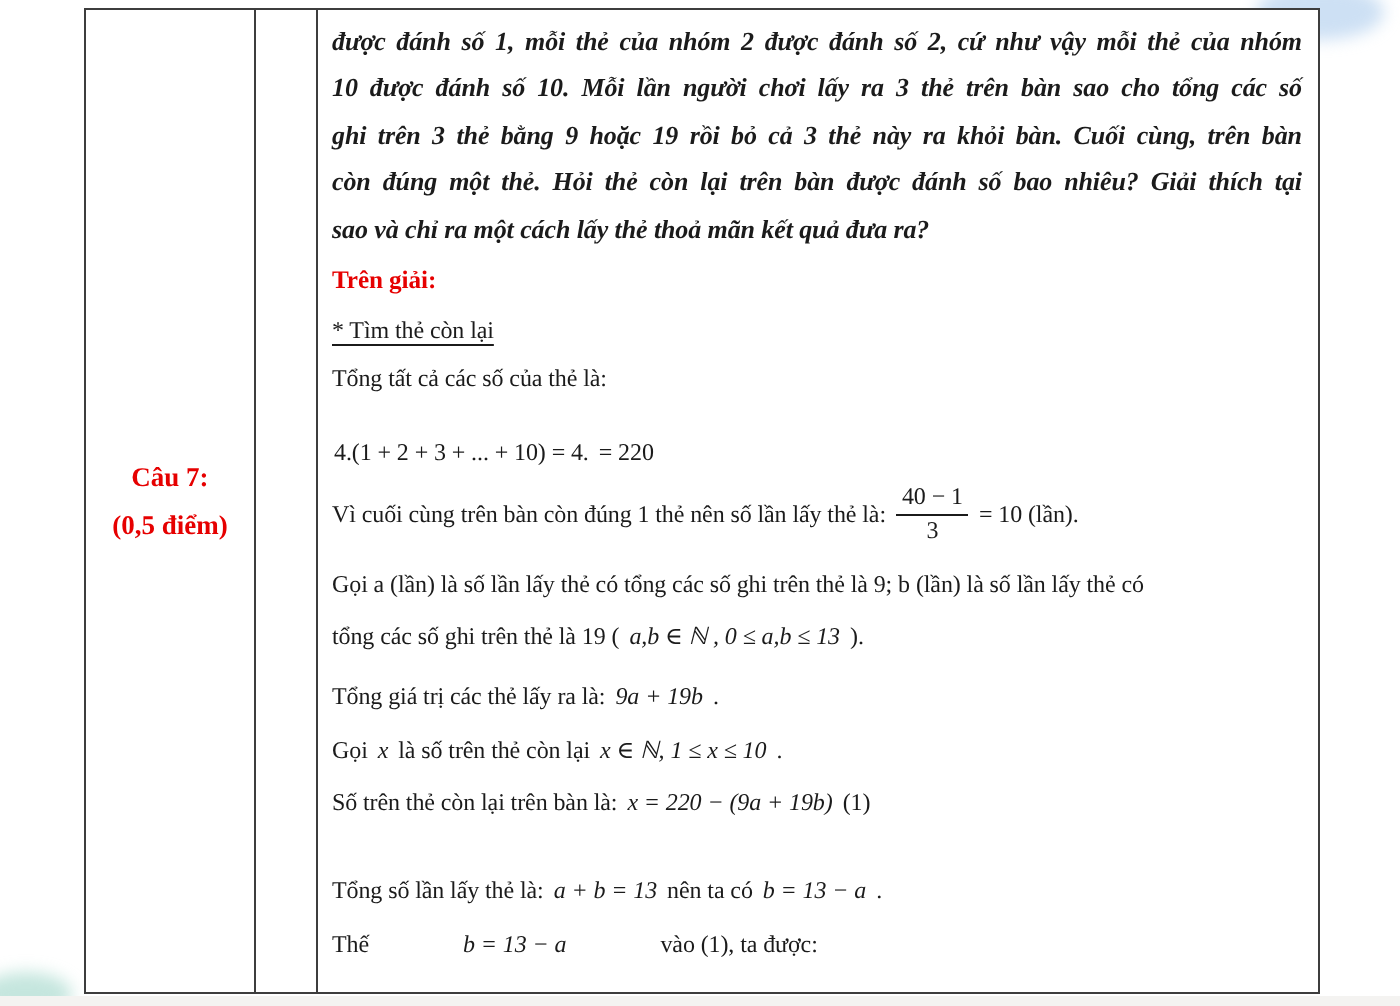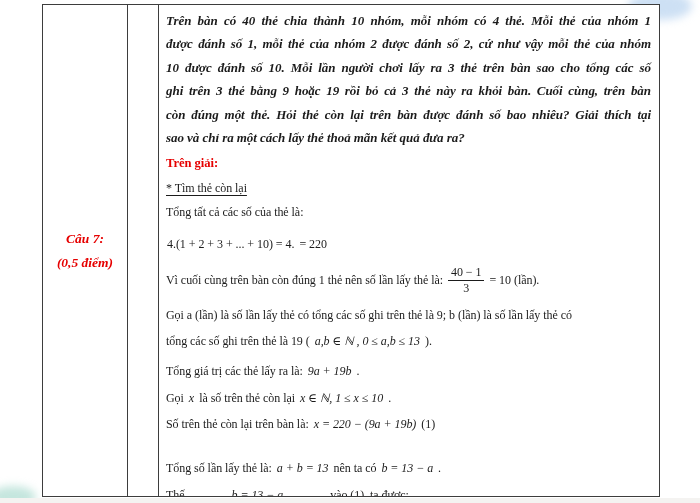--- a/index.html
+++ b/index.html
@@ -32,41 +32,41 @@
   }
   .cell{box-sizing:border-box;}
   .cell-q{
     width:85px;border-right:1px solid var(--border,#3d3d3d);
     display:flex;flex-direction:column;justify-content:center;align-items:center;
     gap:9px;
   }
   .cell-gap{width:31px;border-right:1px solid var(--border,#3d3d3d);}
   .cell-main{flex:1;padding:4px 8px 0 7px;overflow:hidden;}
 
-  .qline{color:var(--accent-red,#e60000);font-weight:bold;font-size:13.5px;line-height:15px;font-style:italic;}
+  .qline{color:var(--accent-red,#e60000);font-weight:bold;font-size:13.5px;line-height:15px;}
 
   .pline{
     font-weight:bold;font-style:italic;
     font-size:13px;line-height:23.4px;
     letter-spacing:-0.05px;
   }
   .just{text-align:justify;text-align-last:justify;}
 
   .sline{font-size:12px;line-height:25px;white-space:nowrap;letter-spacing:-0.05px;}
   .heading{color:var(--accent-red,#e60000);font-weight:bold;font-size:12.6px;line-height:25px;margin-top:2px;}
   .step-title{text-decoration:underline;text-underline-offset:2.5px;line-height:24px;}
   .intro{line-height:24px;}
 
   .mline{display:flex;align-items:center;column-gap:5px;white-space:nowrap;}
   .mt{font-style:italic;}
   .frac{display:inline-block;text-align:center;line-height:1.12;vertical-align:middle;}
   .fnum{display:block;border-bottom:1px solid var(--text,#1b1b1b);padding:0 3px 1px;}
   .fden{display:block;padding-top:1px;}
 
-  .formula-row{height:36px;margin-top:2px;padding-left:1px;}
+  .formula-row{height:36px;margin-top:2px;padding-left:1px;align-items:flex-end;}
   .draws-row{height:36px;}
   .ab1{margin-top:5px;line-height:25px;}
   .ab2{line-height:26px;}
   .row-value{margin-top:4px;line-height:27px;}
   .row-x{line-height:26px;}
   .row-remaining{line-height:27px;}
   .row-total{margin-top:16px;line-height:28px;}
   .row-subst{line-height:27px;gap:47px;}
 </style>
 </head>
@@ -82,21 +82,20 @@
     <div class="cell cell-q">
       <div class="qline">Câu 7:</div>
       <div class="qline">(0,5 điểm)</div>
     </div>
 
     <div class="cell cell-gap"></div>
 
     <div class="cell cell-main">
 
       <div class="problem">
-        <div class="pline just">Trên bàn có 40 thẻ chia thành 10 nhóm, mỗi nhóm có 4 thẻ. Mỗi thẻ của nhóm 1</div>
         <div class="pline just">được đánh số 1, mỗi thẻ của nhóm 2 được đánh số 2, cứ như vậy mỗi thẻ của nhóm</div>
         <div class="pline just">10 được đánh số 10. Mỗi lần người chơi lấy ra 3 thẻ trên bàn sao cho tổng các số</div>
         <div class="pline just">ghi trên 3 thẻ bằng 9 hoặc 19 rồi bỏ cả 3 thẻ này ra khỏi bàn. Cuối cùng, trên bàn</div>
         <div class="pline just">còn đúng một thẻ. Hỏi thẻ còn lại trên bàn được đánh số bao nhiêu? Giải thích tại</div>
         <div class="pline">sao và chỉ ra một cách lấy thẻ thoả mãn kết quả đưa ra?</div>
       </div>
 
       <div class="sline heading">Trên giải:</div>
 
       <div class="sline step-title">* Tìm thẻ còn lại</div>

